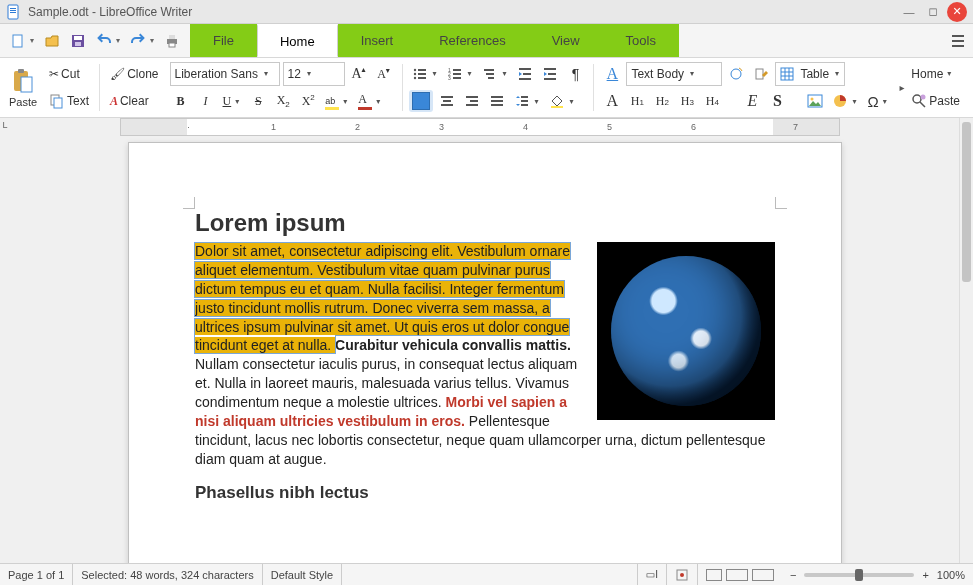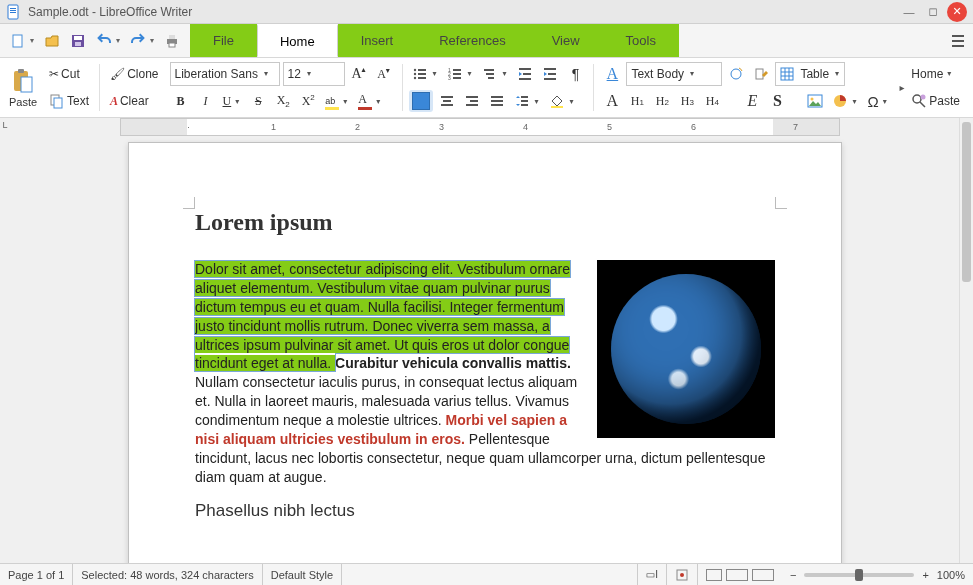--- a/index.html
+++ b/index.html
@@ -45,24 +45,24 @@
   .ruler{ height:18px; margin:0 0 0 110px; width:720px; background:#fff; border:1px solid #c8c8c8; position:relative; font-size:9px; color:#666;}
   .ruler .greyL{position:absolute;left:0;top:0;bottom:0;width:66px;background:#e6e6e6;}
   .ruler .greyR{position:absolute;right:0;top:0;bottom:0;width:66px;background:#e6e6e6;}
   .ruler .tick{position:absolute; top:3px;}
   .scroll-vert{ width:14px; background:#f0f0f0; border-left:1px solid #ddd; position:relative;}
   .scroll-vert .thumb{ position:absolute; left:2px; right:2px; top:4px; height:160px; background:#c4c4c4; border-radius:3px;}
   .page{ margin:6px auto 0 auto; width:714px; min-height:900px; background:#fff; border:1px solid #c0c0c0; box-shadow:0 2px 6px rgba(0,0,0,0.15); padding:66px 66px 20px 66px; position:relative;}
   .page .corner{position:absolute;width:12px;height:12px;border:1px solid #bbb;}
   .page .corner.tl{top:54px;left:54px;border-right:none;border-bottom:none; transform:rotate(180deg);}
   .page .corner.tr{top:54px;right:54px;border-left:none;border-bottom:none; transform:rotate(180deg);}
-  .doc-h1{ font-family:Liberation Serif, serif; font-weight:bold; font-size:24px; margin-bottom:24px; }
-  .doc-h2{ font-family:"Liberation Sans",Arial,sans-serif; font-weight:normal; font-size:17px; margin:14px 0 6px 0;}
+  .doc-h1{ font-family:Liberation Sans, sans-serif; font-weight:bold; font-size:24px; margin-bottom:5px; }
+  .doc-h2{ font-family:"Liberation Sans",Arial,sans-serif; font-weight:bold; font-size:17px; margin:14px 0 6px 0;}
   .doc-p{ font-size:14px; line-height:1.35; color:#222; }
-  .selected{ background:#84cc16; outline:1px solid #7aa7d8;}
+  .selected{ background:#eab308; outline:1px solid #7aa7d8;}
   .red-bold{ color:#c0392b; font-weight:bold;}
   .float-img{ float:right; width:178px; height:178px; margin:0 0 6px 10px; background:#000; display:flex; align-items:center; justify-content:center; position:relative; overflow:hidden;}
   .earth{ width:150px;height:150px;border-radius:50%; background:
      radial-gradient(circle at 35% 30%, #cfe8ff 0 8%, transparent 10%),
      radial-gradient(circle at 60% 55%, #e8f3ff 0 6%, transparent 9%),
      radial-gradient(circle at 45% 70%, #dceeff 0 5%, transparent 8%),
      radial-gradient(circle at 40% 40%, #2f6fb3 0 55%, #0a2a50 70%);
      box-shadow: inset -20px -20px 40px rgba(0,0,0,0.6);
   }
   

